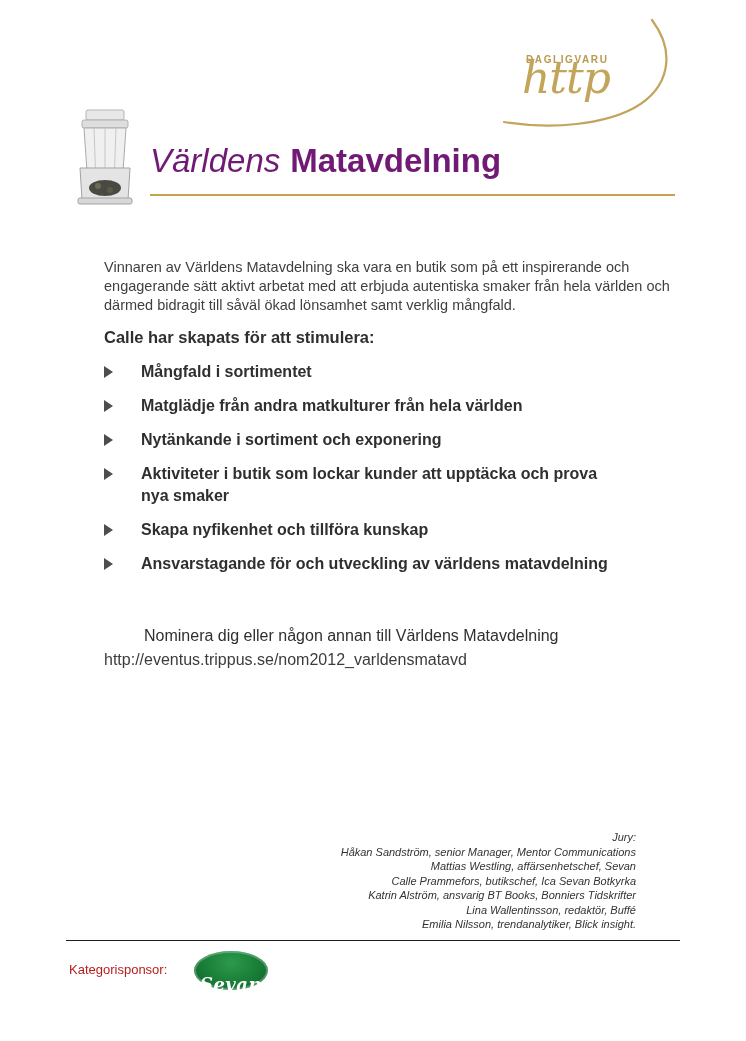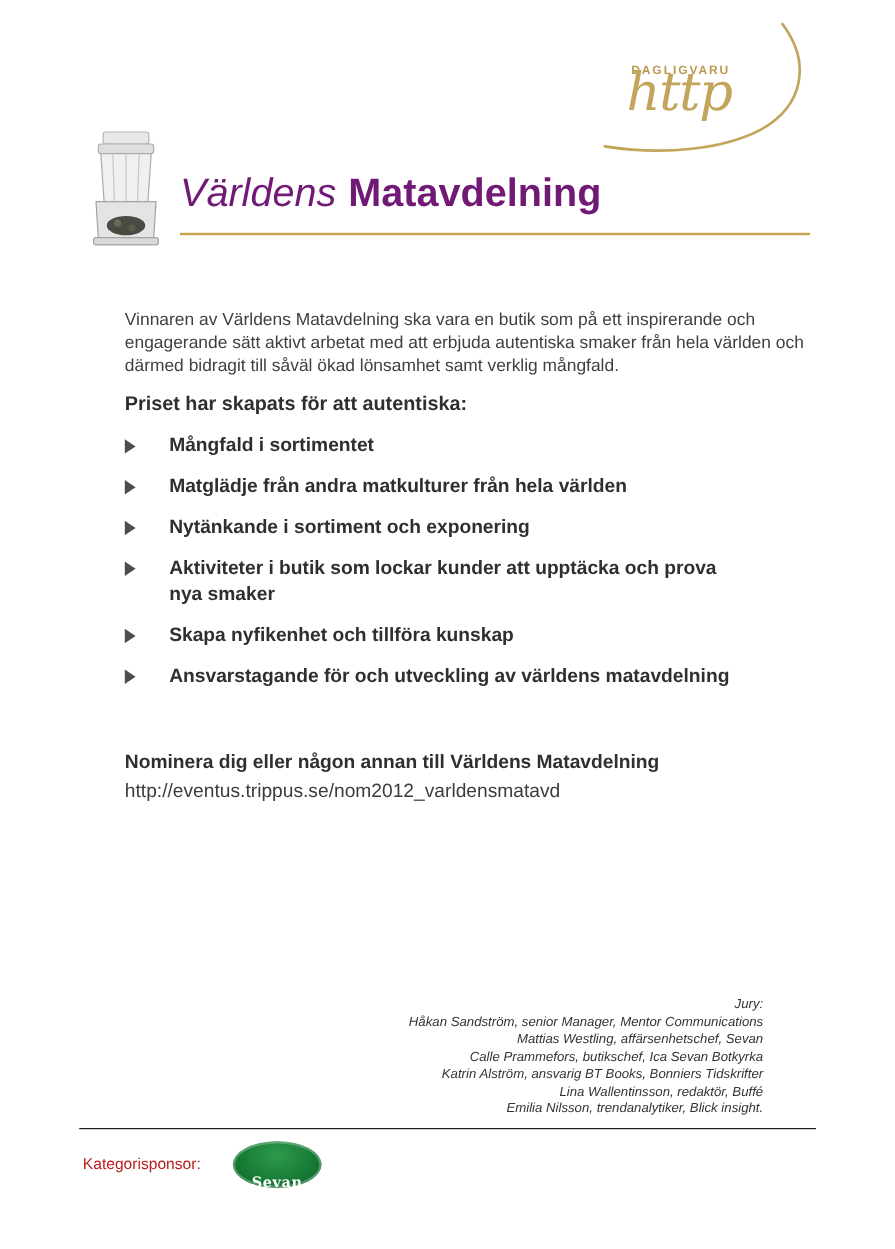--- a/index.html
+++ b/index.html
@@ -69,21 +69,21 @@
     border-top:6px solid transparent;
     border-bottom:6px solid transparent;
   }
   .bullet-text {
     font-size:16px; font-weight:bold; line-height:22px; color:#2f2f2f;
     max-width:478px;
   }
 
   
   .nominate { position:absolute; left:68px; top:624px; font-size:16px; line-height:24px; color:#2f2f2f; }
-  .nominate .nom-head { font-weight:bold; }
+  .nominate .nom-head { font-weight:normal;margin-left:40px; }
   .nominate .nom-url { font-weight:normal; color:#3c3c3c; text-decoration:none; }
 
   
   .jury {
     position:absolute; right:74px; top:830px;
     text-align:right; font-style:italic;
     font-size:11px; line-height:14.5px; color:#333333;
   }
   .jury .jury-line { white-space:nowrap; }
 
@@ -99,22 +99,22 @@
   .sevan-logo {
     position:absolute; left:158px; top:951px;
     width:74px; height:39px;
     background:radial-gradient(ellipse at 50% 30%, #2d9a4b 0%, #167a35 60%, #0d5c26 100%);
     border-radius:50%;
     box-shadow:inset 0 0 0 2px rgba(255,255,255,0.25);
     display:flex; align-items:center; justify-content:center;
   }
   .sevan-text {
     font-family:"DejaVu Serif", serif;
-    font-weight:bold;
-    font-size:12px; color:#ffffff; letter-spacing:0.5px;margin-top:28px;
+    font-style:italic; font-weight:bold;
+    font-size:18px; color:#ffffff; letter-spacing:0.5px;margin-top:28px;
   }
 </style>
 </head>
 <body>
 
 <div class="page">
 
   <div class="logo-block">
     <svg class="logo-swoosh" viewBox="0 0 196 118" xmlns="http://www.w3.org/2000/svg">
       <path d="M168,2 C192,34 186,70 150,90 C120,106 70,112 20,104" fill="none" stroke="#c2a45a" stroke-width="2.2" stroke-linecap="round"></path>
@@ -137,21 +137,21 @@
     <rect x="6" y="90" width="54" height="6" rx="2" fill="#d8d8d8" stroke="#a3a3a3"></rect>
   </svg>
 
   <div class="title">
     <span class="t-italic">Världens</span><span class="t-bold">Matavdelning</span>
   </div>
   <div class="title-rule"></div>
 
   <p class="intro">Vinnaren av Världens Matavdelning ska vara en butik som på ett inspirerande och engagerande sätt aktivt arbetat med att erbjuda autentiska smaker från hela världen och därmed bidragit till såväl ökad lönsamhet samt verklig mångfald.</p>
 
-  <div class="list-heading">Priset har skapats för att autentiska:</div>
+  <div class="list-heading">Calle har skapats för att stimulera:</div>
   <div class="bullet-list">
     <div class="bullet-row">
       <span class="tri"></span>
       <span class="bullet-text">Mångfald i sortimentet</span>
     </div>
     <div class="bullet-row">
       <span class="tri"></span>
       <span class="bullet-text">Matglädje från andra matkulturer från hela världen</span>
     </div>
     <div class="bullet-row">

